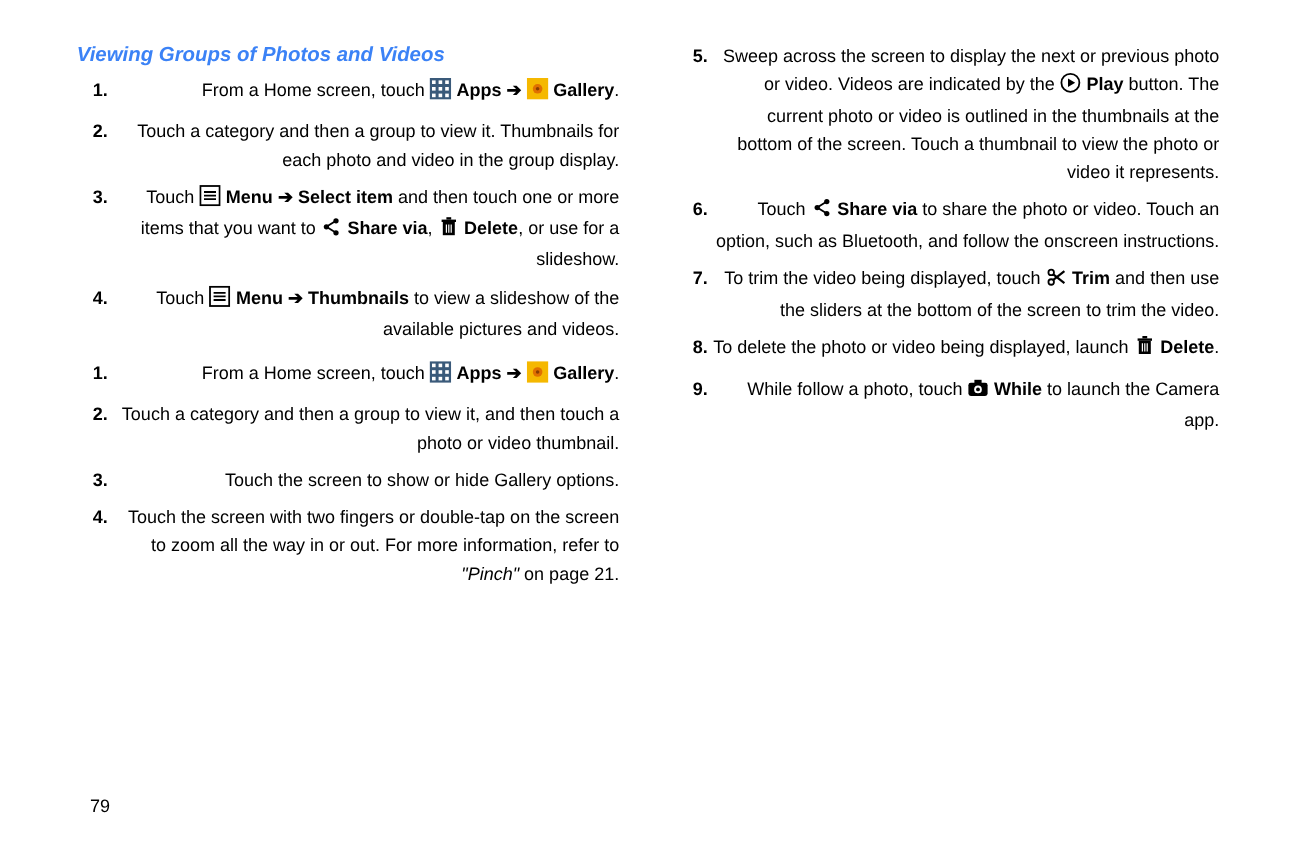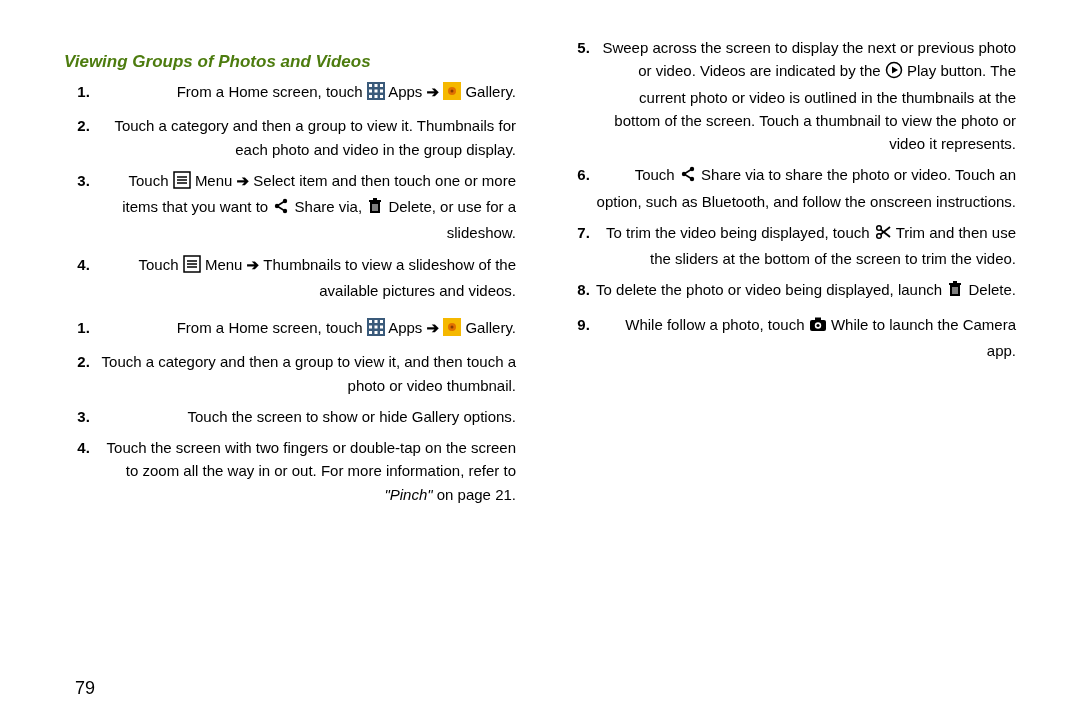--- a/index.html
+++ b/index.html
@@ -21,44 +21,44 @@
     position: relative;
   }
   .col {
     width: 50%;
     padding: 0 24px;
     box-sizing: border-box;
   }
   .heading {
     font-weight: 700;
     font-style: italic;
-    color: #4d7c0f;
+    color: #3b82f6;
     font-size: 17px;
-    margin: 16px 0 8px 0;
+    margin: 0 0 8px 0;
   }
   ol {
     margin: 0 0 14px 0;
     padding-left: 30px;
     text-align: right;
   }
   li {
     margin: 0 0 8px 0;
     line-height: 1.55;
   }
   li::marker {
     font-weight: 700;
   }
-  .b { font-weight: 400; }
+  .b { font-weight: 700; }
   .arrow { font-weight: 700; }
   .ref { font-style: italic; }
   .pnum {
     position: absolute;
-    bottom: 21px;
+    bottom: 39px;
     left: 75px;
-    font-size: 18px;
+    font-size: 15px;
     margin-top: 43px;
   }
   .icon {
     display: inline-block;
     vertical-align: -3px;
   }
   .apps-icon svg, .gallery-icon svg, .menu-icon svg, .share-icon svg,
   .trash-icon svg, .play-icon svg, .scissors-icon svg, .camera-icon svg {
     width: 18px; height: 18px;
   }

